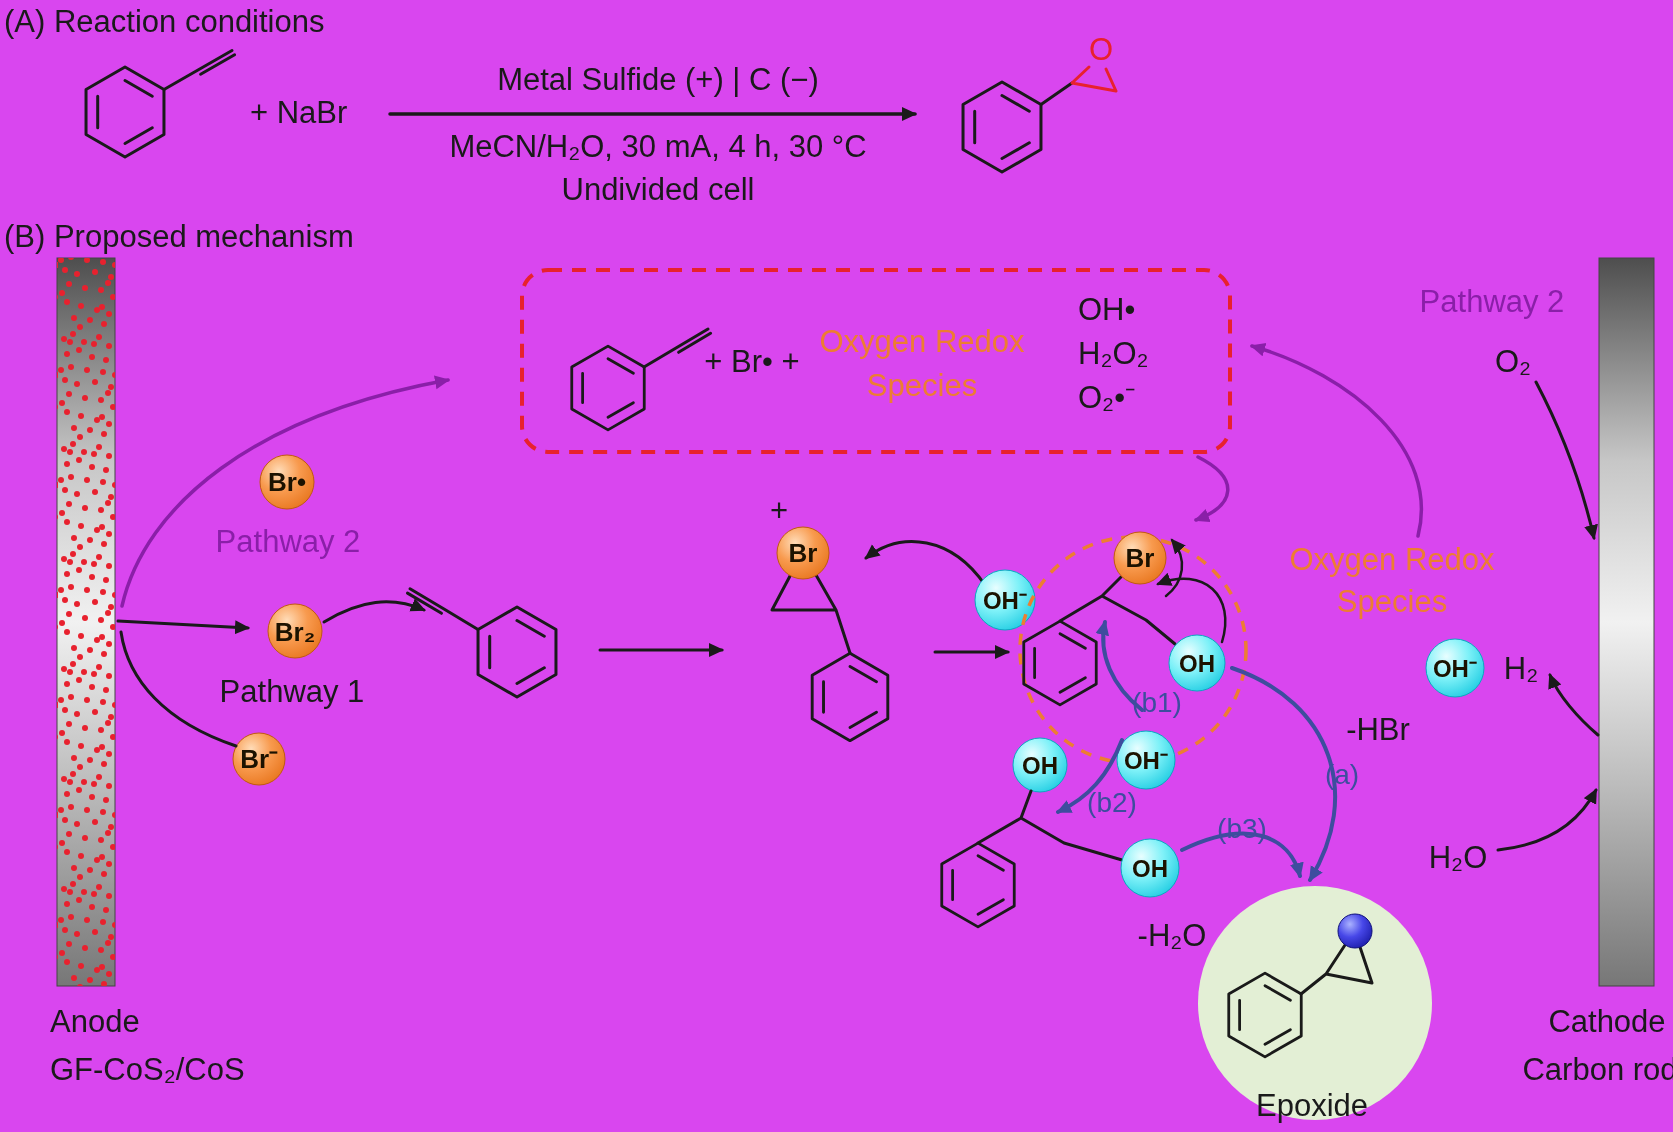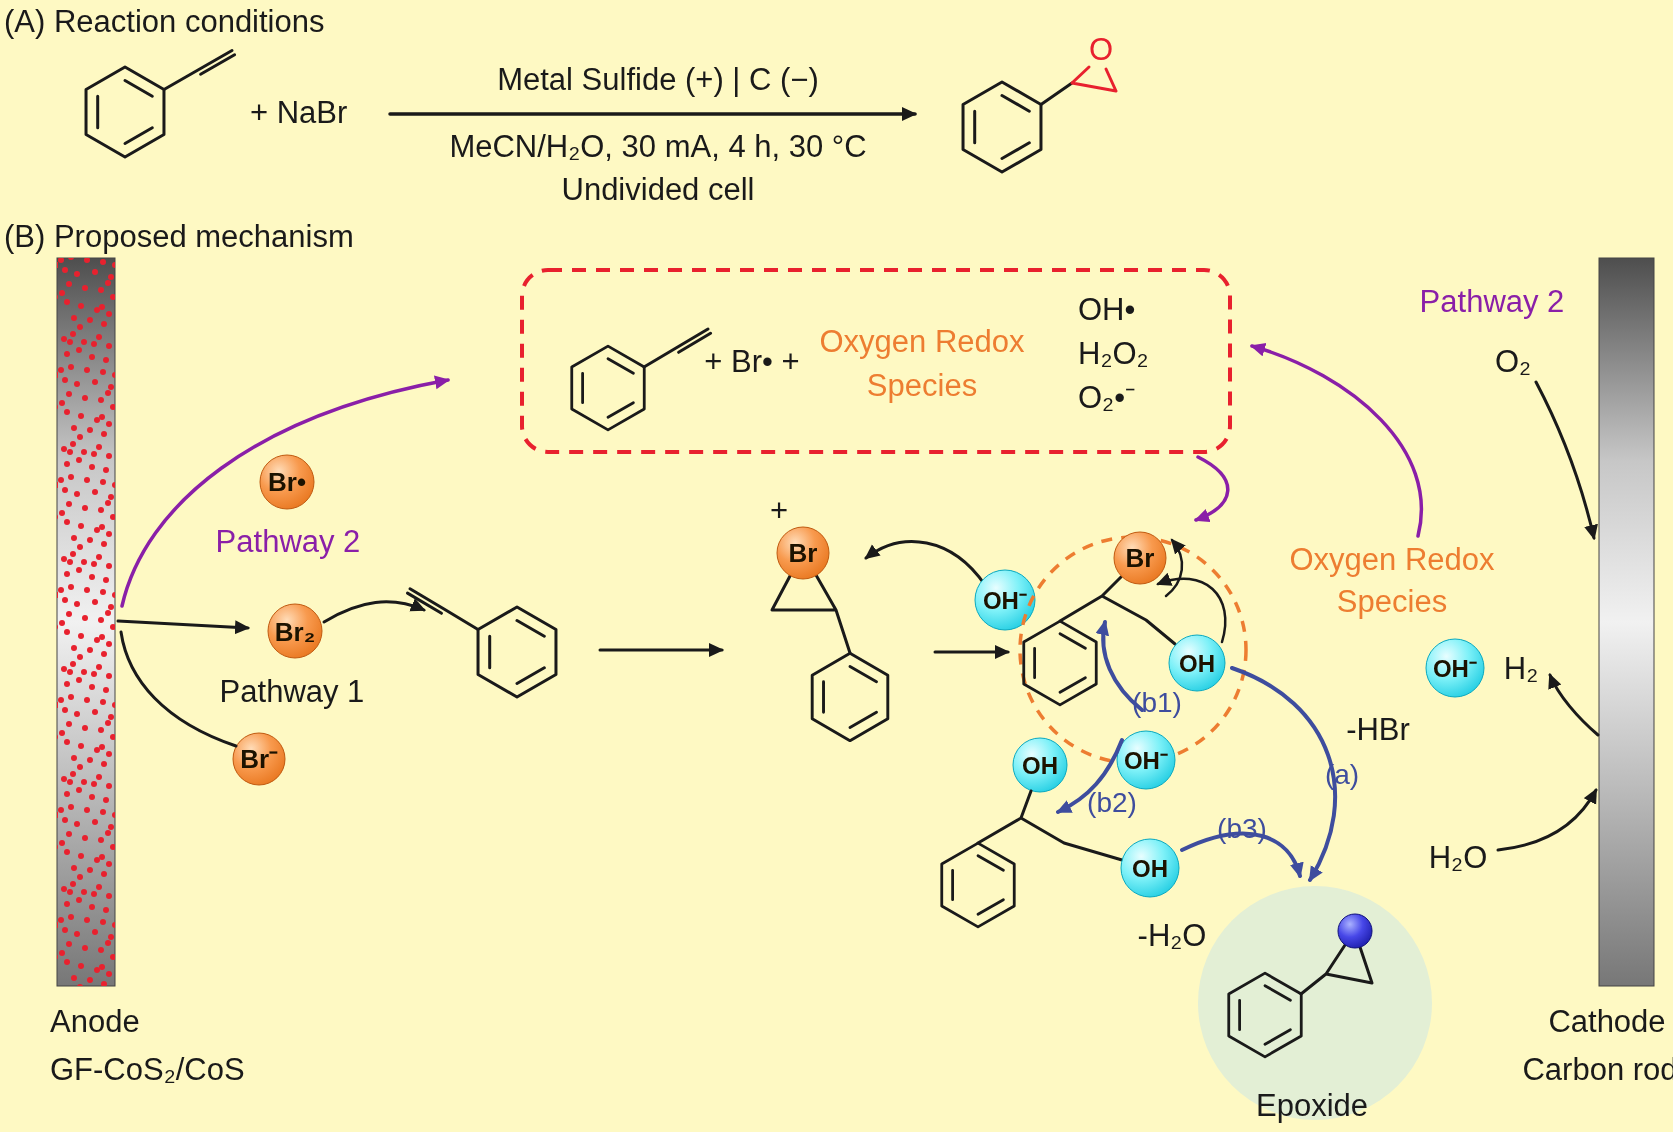--- a/index.html
+++ b/index.html
@@ -1,20 +1,20 @@
 <!DOCTYPE html>
 <html style="--c-ink: #1a1a1a; --c-red: #e8212e; --c-orange: #ed7d31; --c-purple: #8a1fa8; --c-blue: #3e4d9e; --c-green_bg: #e3efd5;"><head>
 <meta charset="utf-8">
 <style>
   :root{
     --c-ink:#1a1a1a; --c-red:#e8212e; --c-orange:#ed7d31; --c-purple:#8a1fa8;
     --c-blue:#3e4d9e; --c-green_bg:#e3efd5;
   }
   html,body{margin:0;padding:0;background:#ffffff;}
-  .stage{position:relative;width:1673px;height:1132px;background:#fef9c3;overflow:hidden;
+  .stage{position:relative;width:1673px;height:1132px;background:#d946ef;overflow:hidden;
          font-family:"Liberation Sans",sans-serif;}
   svg{display:block;}
   .txt{font-family:"Liberation Sans",sans-serif;font-size:31px;fill:var(--c-ink);}
   .txt-m{text-anchor:middle;}
   .txt-orange{fill:var(--c-orange);}
   .txt-purple{fill:var(--c-purple);}
   .txt-blue{fill:var(--c-blue);font-size:28px;}
   .txt-red{fill:var(--c-red);}
   .ball-t{font-family:"Liberation Sans",sans-serif;font-weight:bold;font-size:26px;
           fill:#1c1200;text-anchor:middle;}

